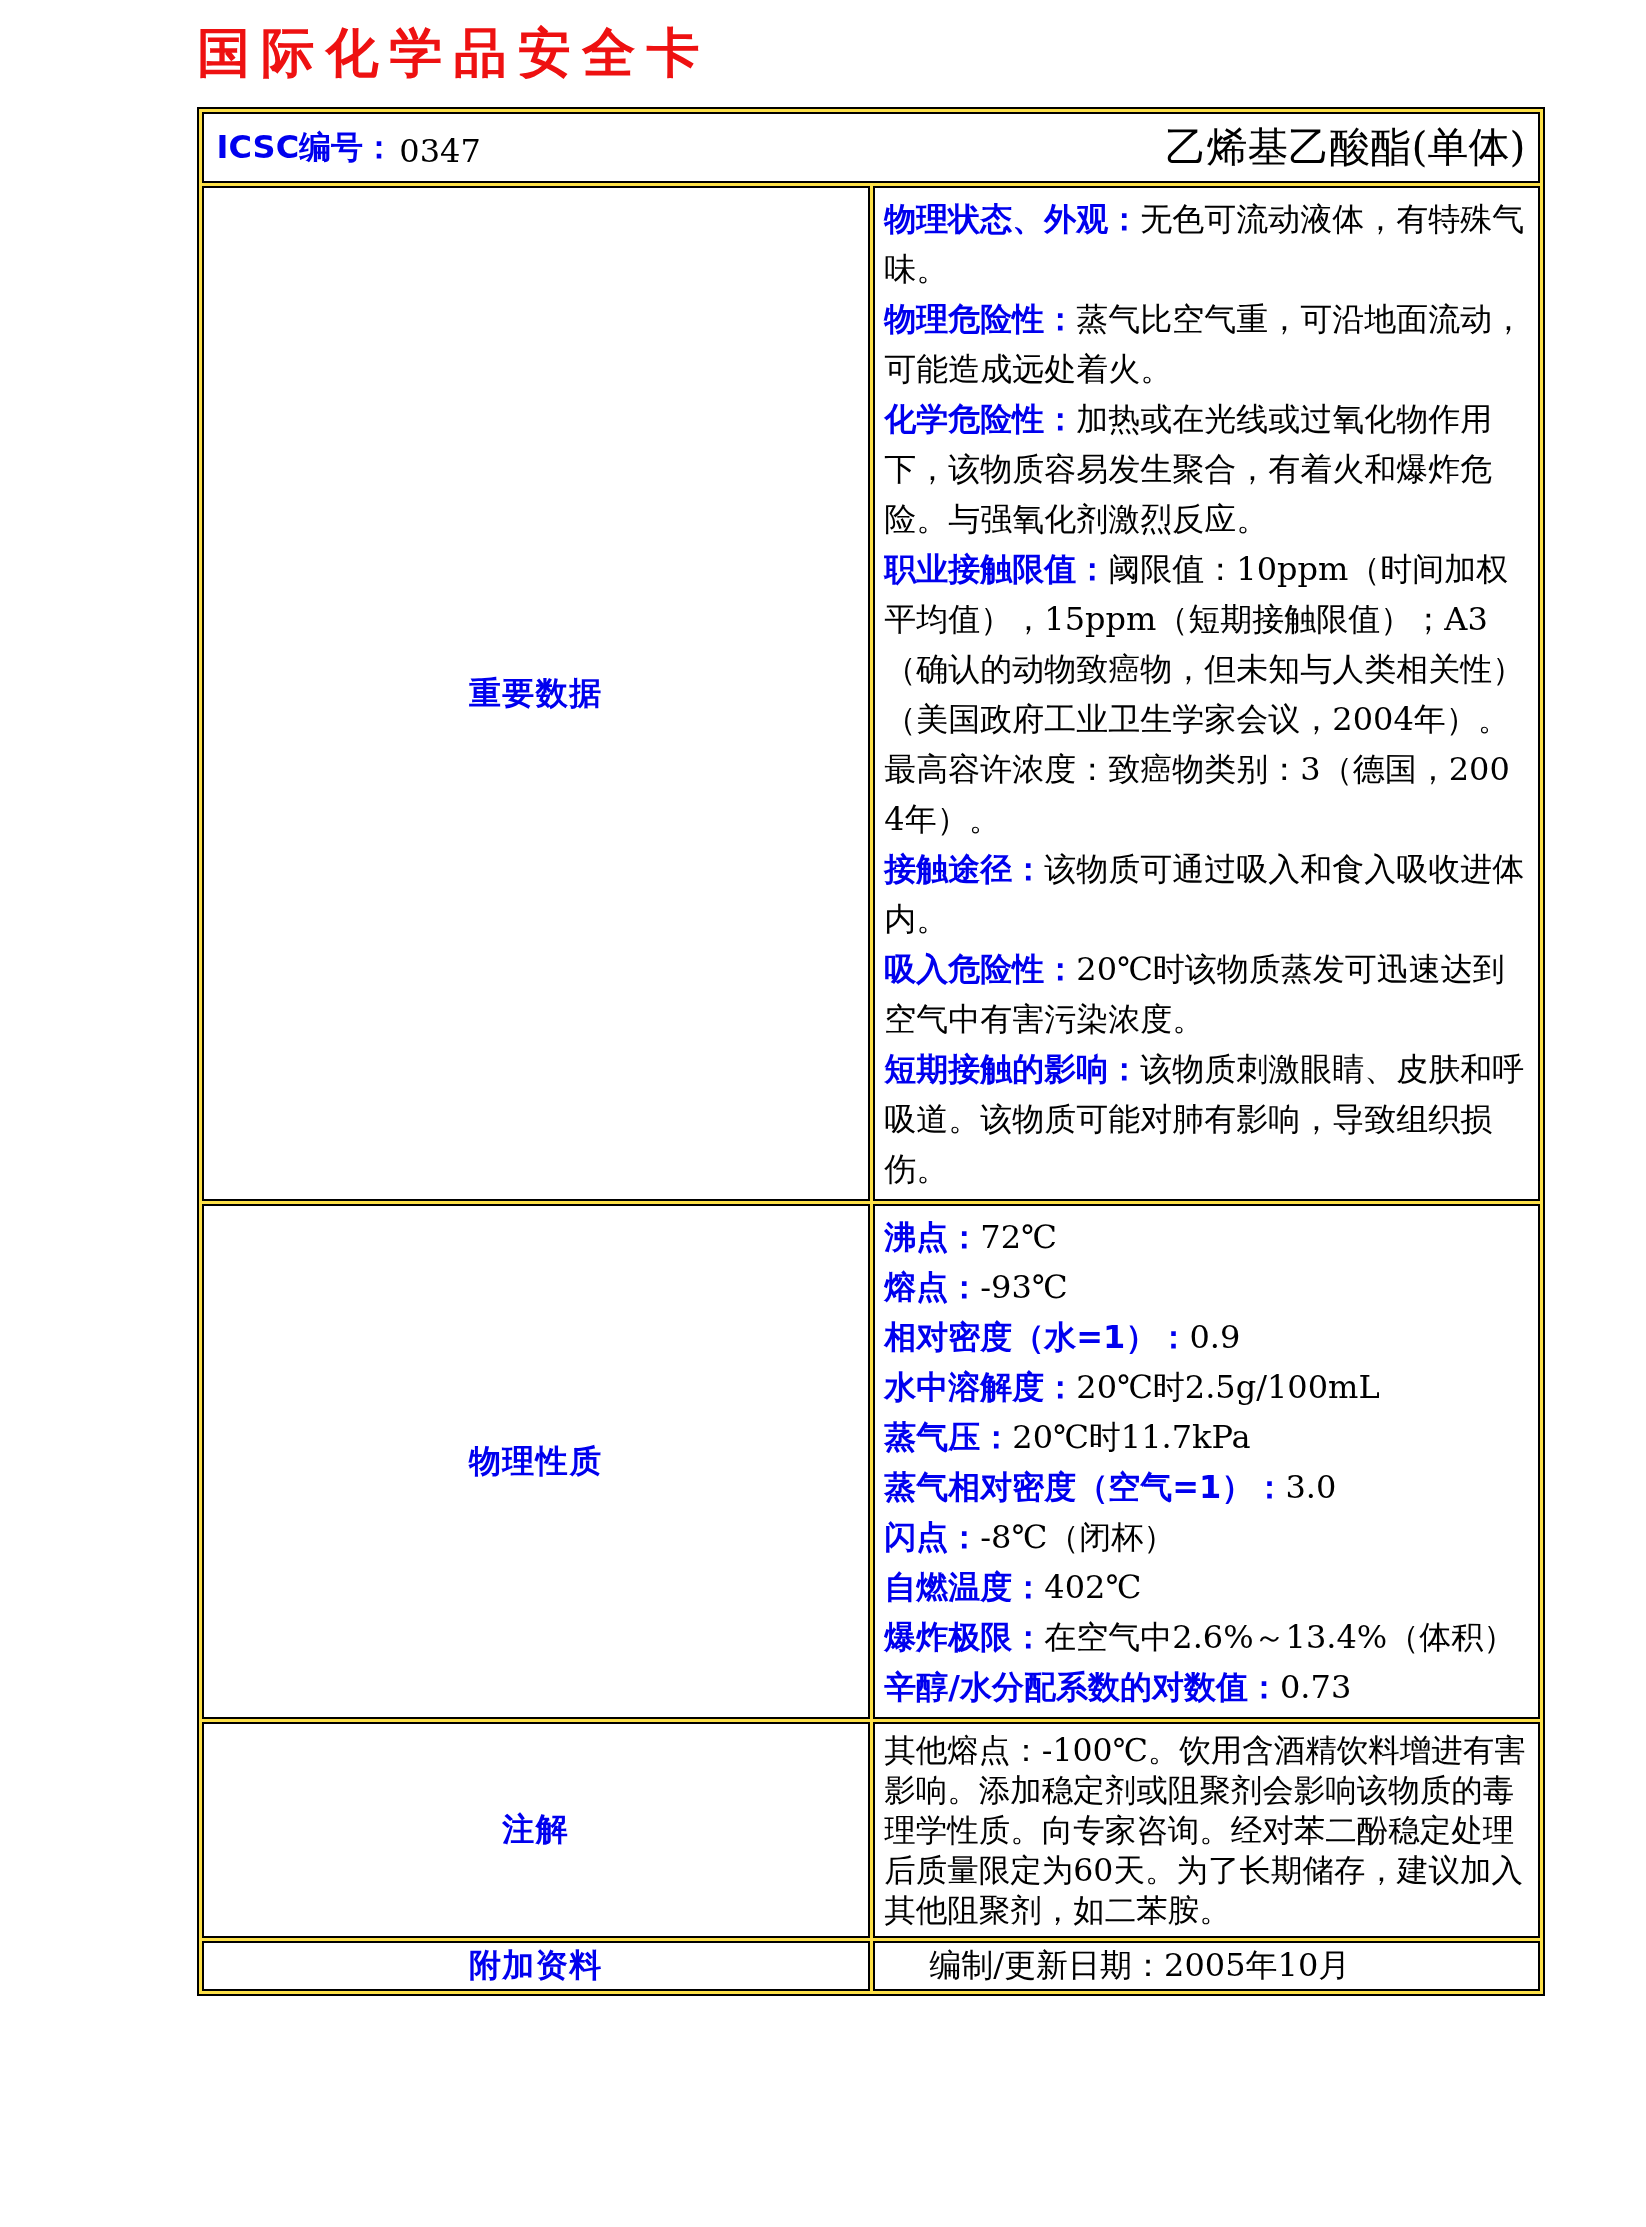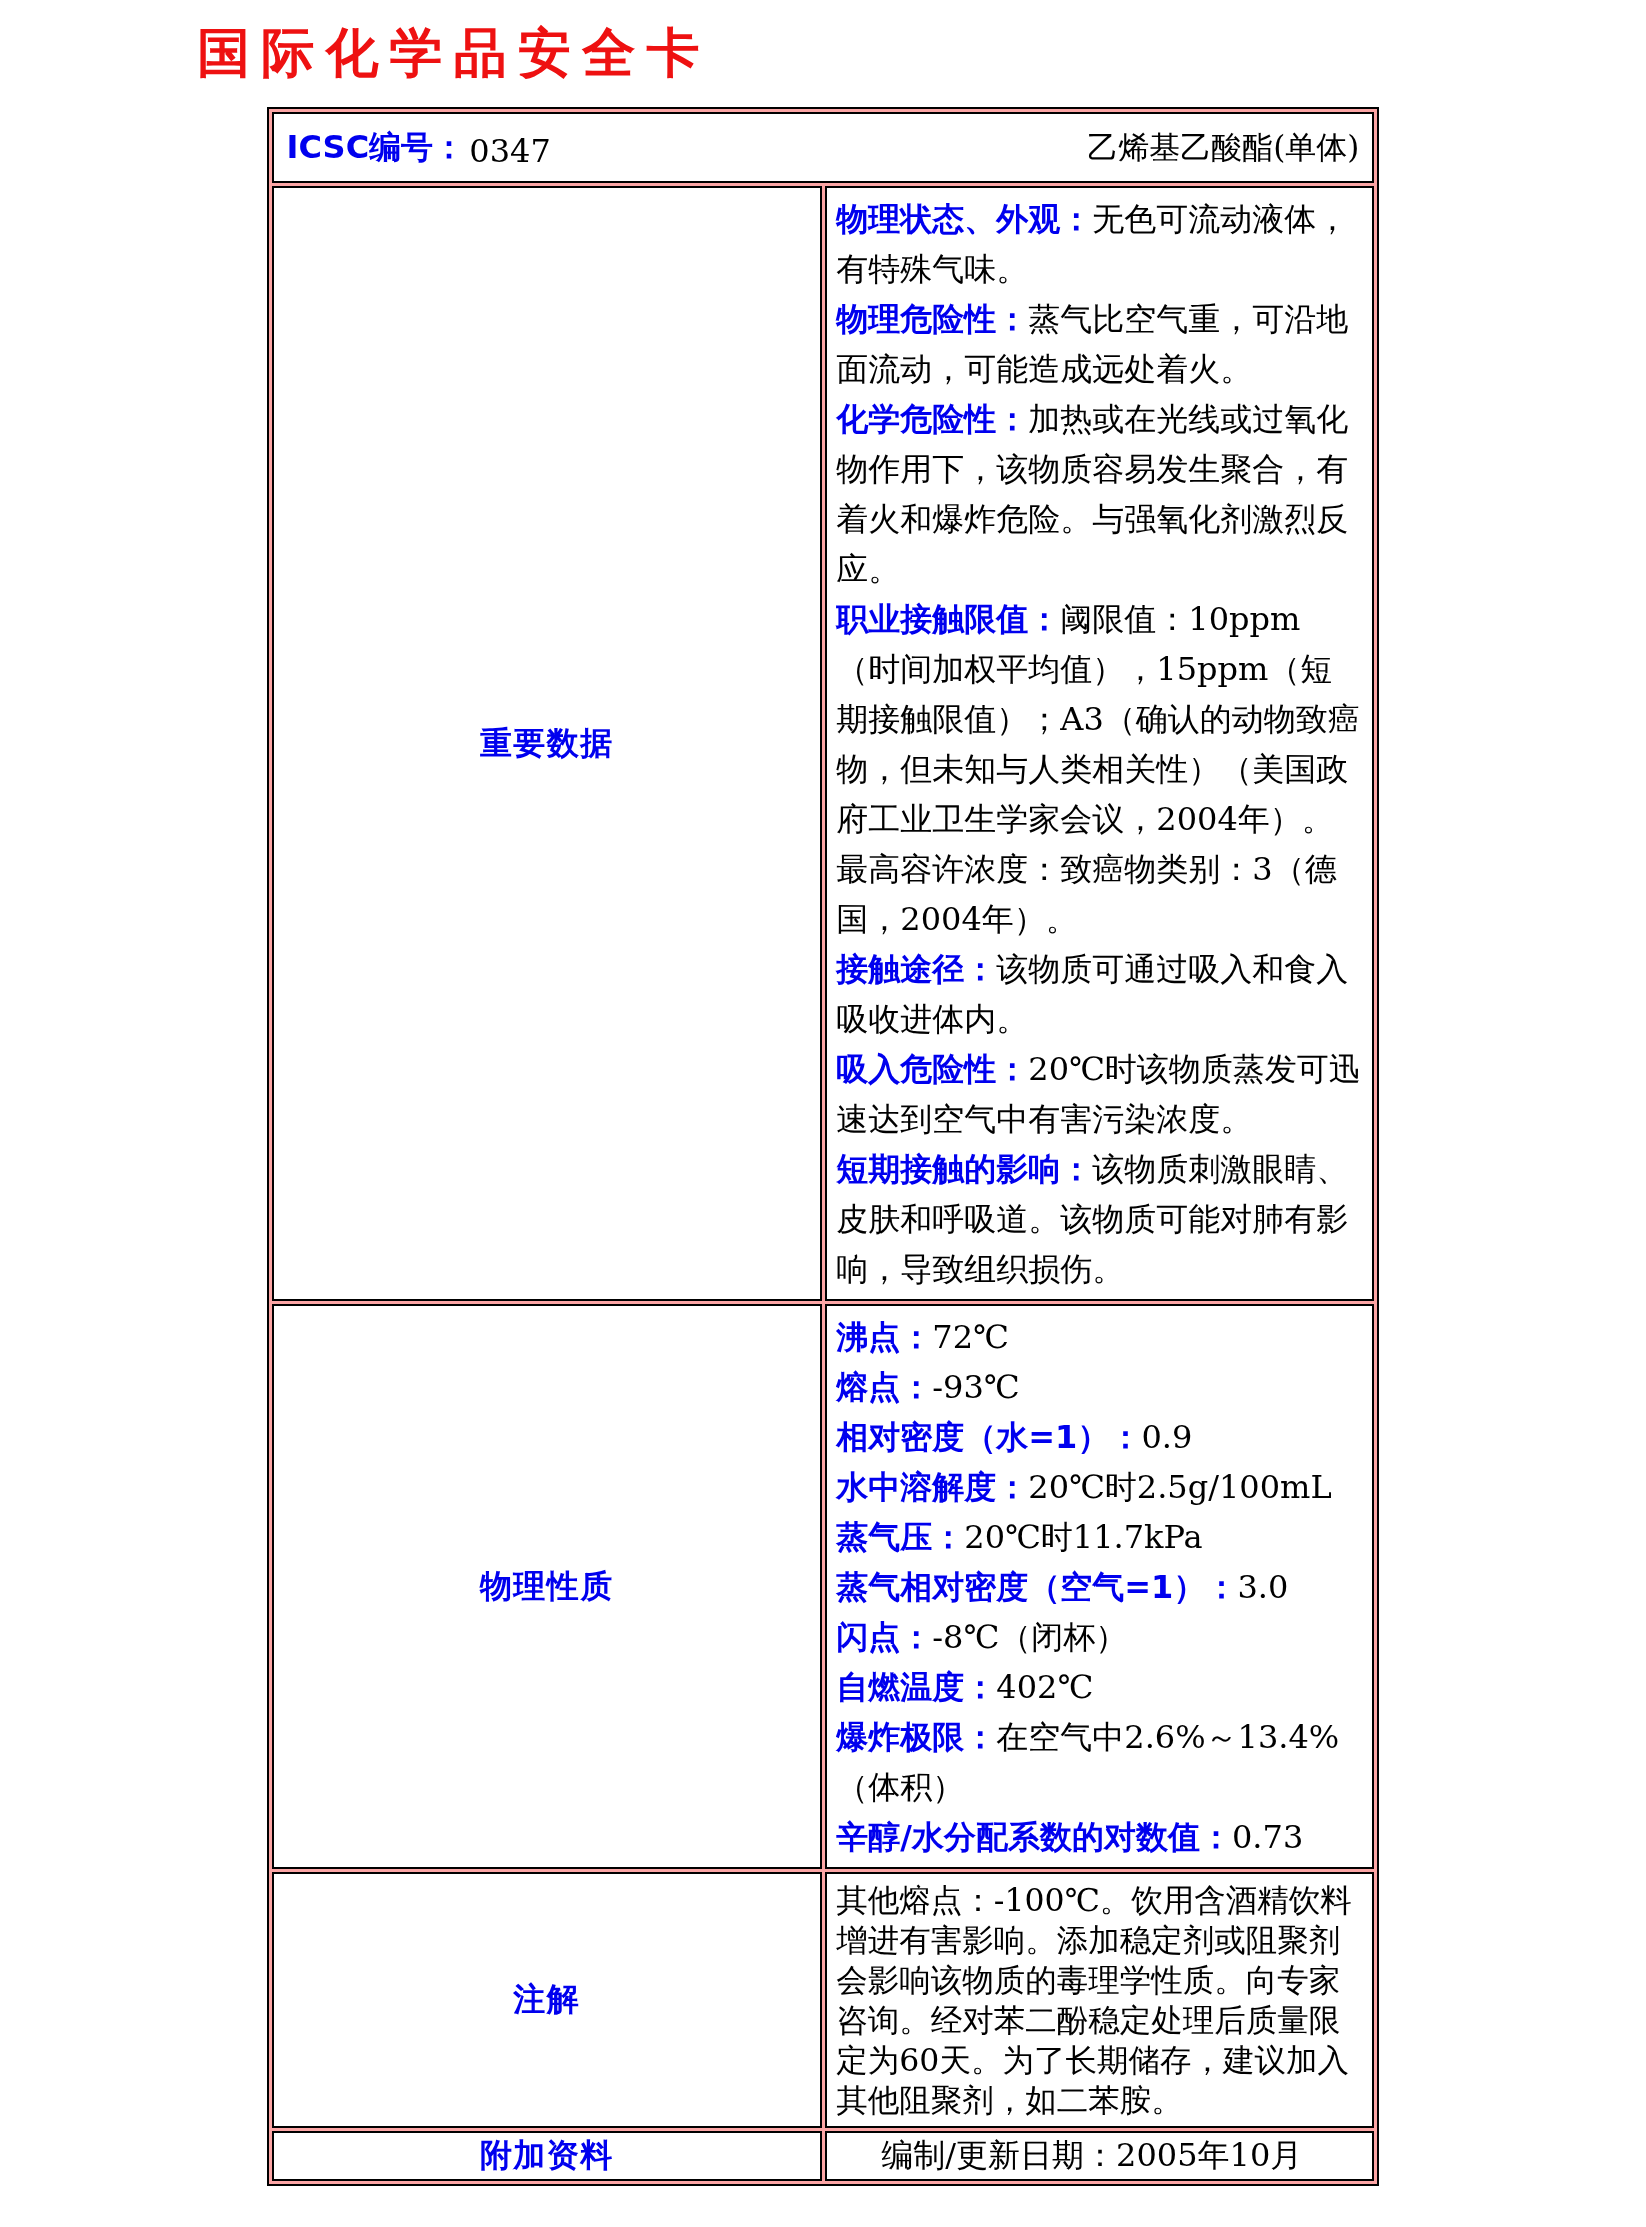--- a/index.html
+++ b/index.html
@@ -9,29 +9,29 @@
   }
   .card{width:1252px;margin:0 auto;}
   .page-title{
     color:#ee1111;
     font-family:"DejaVu Sans","Liberation Sans",sans-serif;
     font-weight:bold;font-size:53px;letter-spacing:11.2px;
     padding-top:18px;margin:0 0 17px 0;
   }
   table.box{
     border-collapse:separate;border-spacing:3.5px;
-    border:2.8px solid #000;width:1112px;table-layout:fixed;
-    background:#fca5a5;margin:0 auto 8.4px auto;
+    border:2.8px solid #000;width:1348px;table-layout:fixed;
+    background:#fde047;margin:0 auto 8.4px auto;
   }
   table.box td{border:2.1px solid #000;padding:0;vertical-align:middle;background:#fff;}
   
   .hdr{display:flex;justify-content:space-between;align-items:center;height:67px;padding:0 12.6px;}
   .hdr .lbl{color:#0000ee;font-family:"DejaVu Sans","Liberation Sans",sans-serif;font-weight:bold;font-size:32px;}
   .hdr .num{font-size:32px;color:#000;margin-left:4.2px;margin-top:6px;}
-  .hdr .substance{font-size:31px;color:#000;}
+  .hdr .substance{font-size:41px;color:#000;}
   .hdr-left{display:flex;align-items:center;}
   
   td.side{
     width:175px;text-align:center;color:#0000ee;
     font-family:"DejaVu Sans","Liberation Sans",sans-serif;
     font-weight:bold;font-size:32px;letter-spacing:1.4px;
   }
   
   td.content{vertical-align:middle;}
   .sec-body{padding:5.6px 9.8px;}

